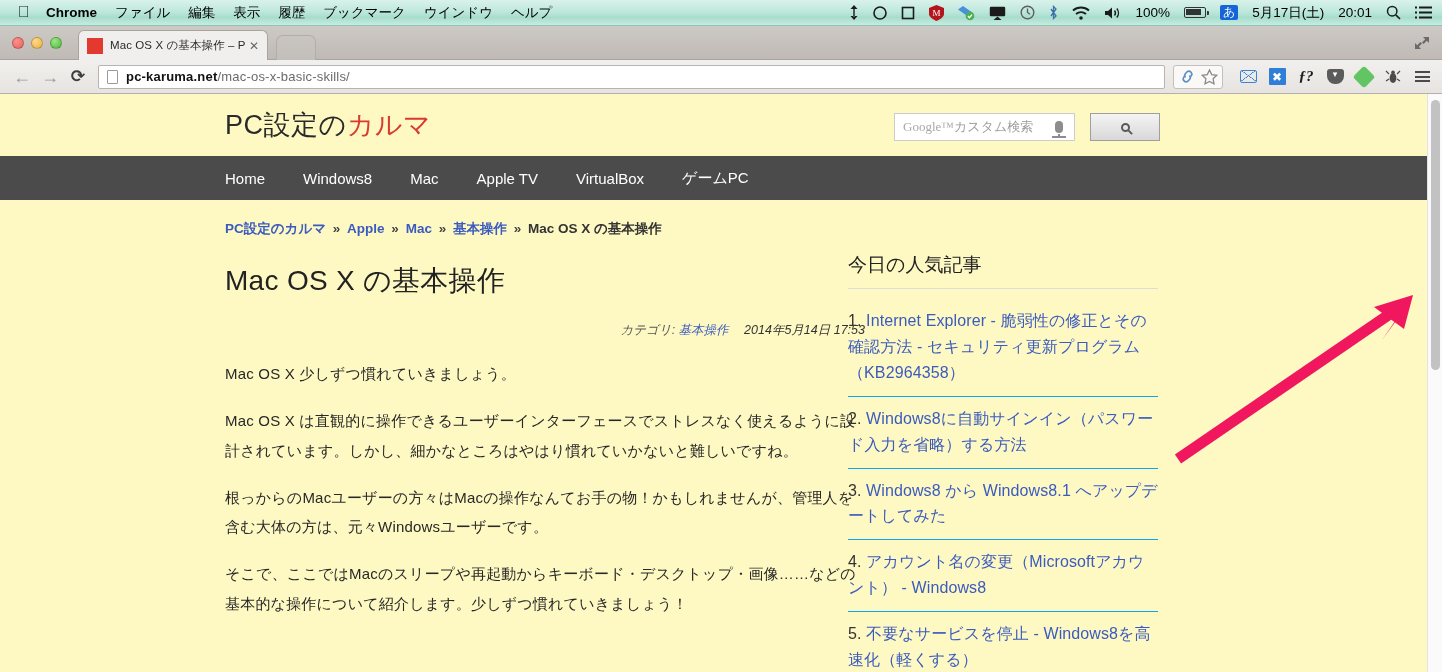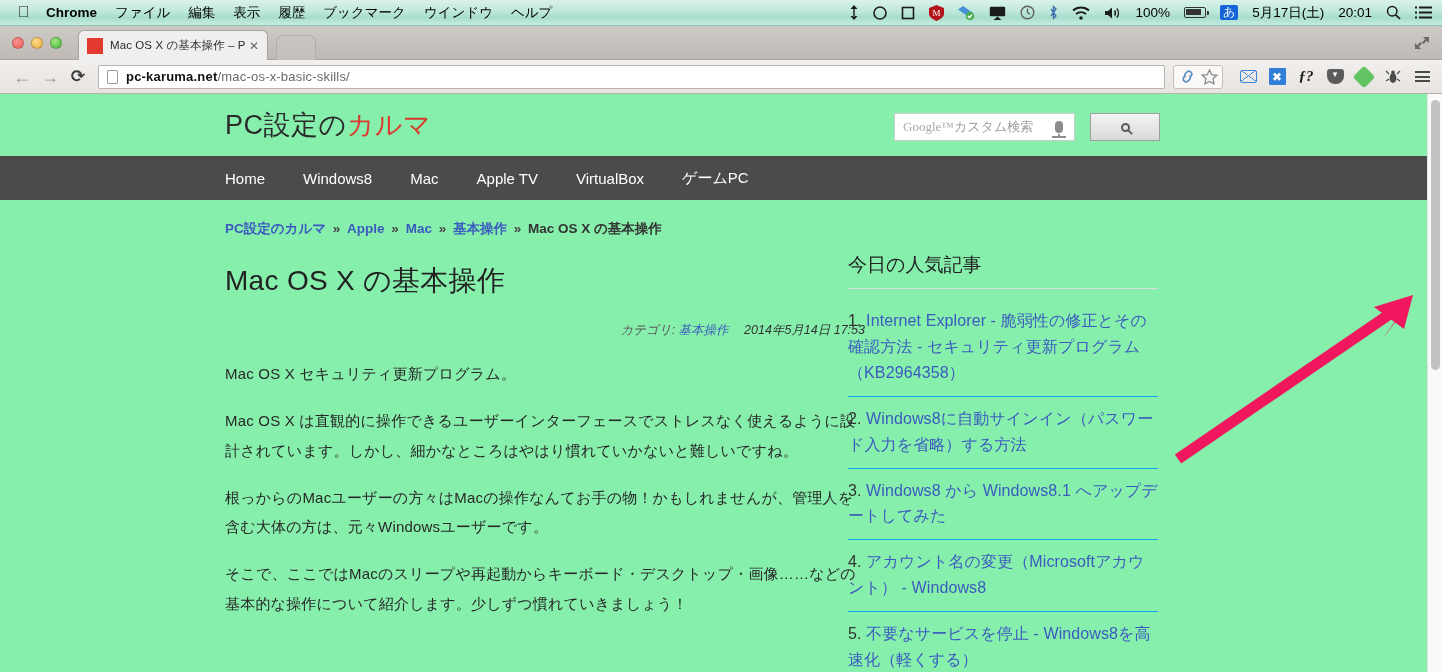--- a/index.html
+++ b/index.html
@@ -174,21 +174,21 @@
 
   
   #viewport {
     position: relative;
     height: 578px;
     background: #fff;
     overflow: hidden;
   }
   #page {
     position: absolute; inset: 0 15px 0 0;
-    background: #86efac;
+    background: #fef9c3;
   }
   
   #site-header { height: 62px; position: relative; }
   #site-logo {
     position: absolute; left: 225px; top: 13px;
     font-size: 27px; color: #2a2a2a; letter-spacing: .5px;
   }
   #site-logo .accent { color: #d93b30; }
   #search-area {
     position: absolute; left: 894px; top: 19px;
@@ -519,21 +519,21 @@
         </div>
 
         <div id="article">
           <h1 id="article-title">Mac OS X の基本操作</h1>
           <div id="article-meta">
             <span>カテゴリ:</span>
             <a href="#">基本操作</a>
             <span class="date">2014年5月14日 17:53</span>
           </div>
           <div id="article-body">
-            <p>Mac OS X セキュリティ更新プログラム。</p>
+            <p>Mac OS X 少しずつ慣れていきましょう。</p>
             <p>Mac OS X は直観的に操作できるユーザーインターフェースでストレスなく使えるように設計されています。しかし、細かなところはやはり慣れていかないと難しいですね。</p>
             <p>根っからのMacユーザーの方々はMacの操作なんてお手の物！かもしれませんが、管理人を含む大体の方は、元々Windowsユーザーです。</p>
             <p>そこで、ここではMacのスリープや再起動からキーボード・デスクトップ・画像……などの基本的な操作について紹介します。少しずつ慣れていきましょう！</p>
           </div>
         </div>
 
         <div id="sidebar">
           <h2 id="sidebar-title">今日の人気記事</h2>
           <div class="pop-item">
             <span class="idx">1.</span>

